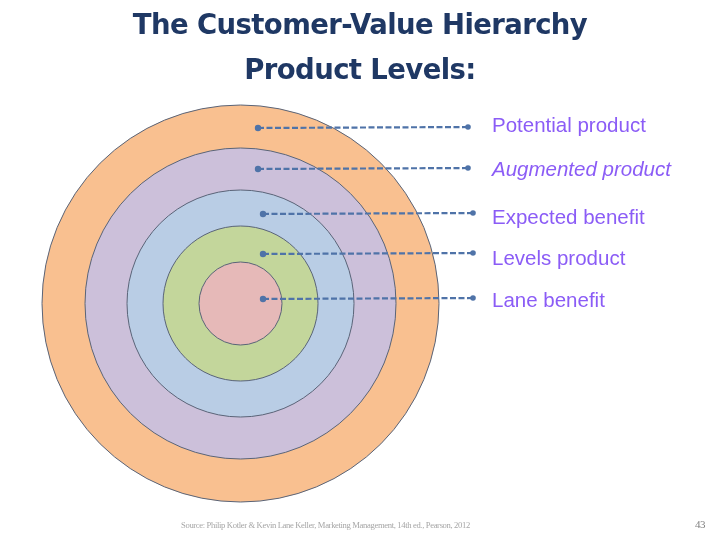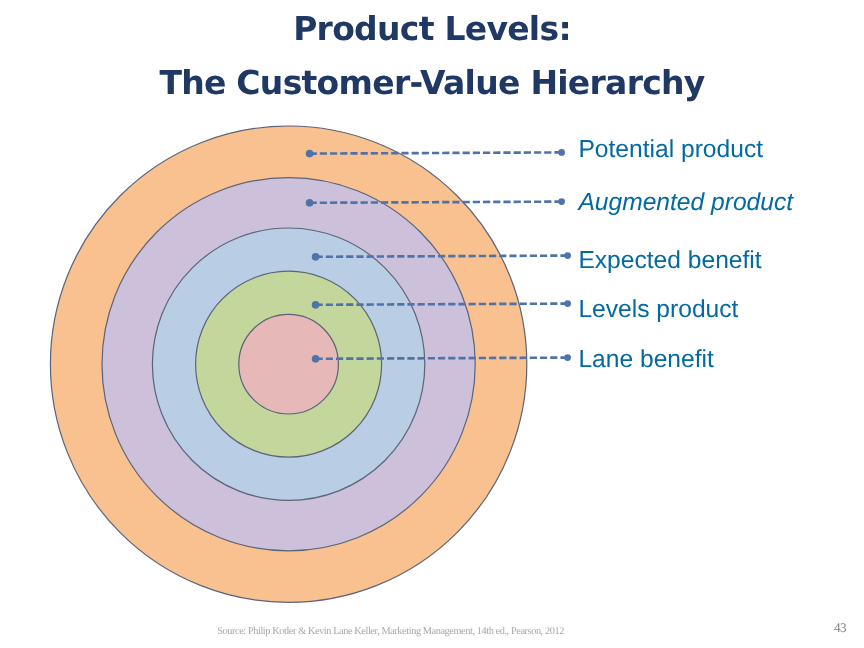--- a/index.html
+++ b/index.html
@@ -30,22 +30,22 @@
     .slide-title .line {
       display: block;
     }
     svg.diagram {
       position: absolute;
       left: 0;
       top: 0;
     }
     .label {
       position: absolute;
-      left: 482px;
-      color: #0369a1;
+      left: 492px;
+      color: #8b5cf6;
       font-family: "Liberation Sans", sans-serif;
       font-size: 20.5px;
       line-height: 24px;
       white-space: nowrap;
     }
     .source {
       position: absolute;
       left: 181px;
       top: 520px;
       color: #A6A6A6;
@@ -61,22 +61,22 @@
       color: #808080;
       font-family: Liberation Serif, serif;
       font-size: 11px;
       letter-spacing: -0.5px;
     }
   </style>
 </head>
 <body>
 
 <div class="slide-title">
+  <span class="line">The Customer-Value Hierarchy</span>
   <span class="line">Product Levels:</span>
-  <span class="line">The Customer-Value Hierarchy</span>
 </div>
 
 <svg class="diagram" width="720" height="540" viewBox="0 0 720 540">
   <g id="rings">
       <circle cx="240.5" cy="303.5" r="198.5" fill="#F9C090" stroke="#5A6478" stroke-width="1"></circle>
       <circle cx="240.5" cy="303.5" r="155.5" fill="#CCC0DA" stroke="#5A6478" stroke-width="1"></circle>
       <circle cx="240.5" cy="303.5" r="113.5" fill="#B9CDE5" stroke="#5A6478" stroke-width="1"></circle>
       <circle cx="240.5" cy="303.5" r="77.5" fill="#C3D69B" stroke="#5A6478" stroke-width="1"></circle>
       <circle cx="240.5" cy="303.5" r="41.5" fill="#E6B9B8" stroke="#5A6478" stroke-width="1"></circle>
     </g>

